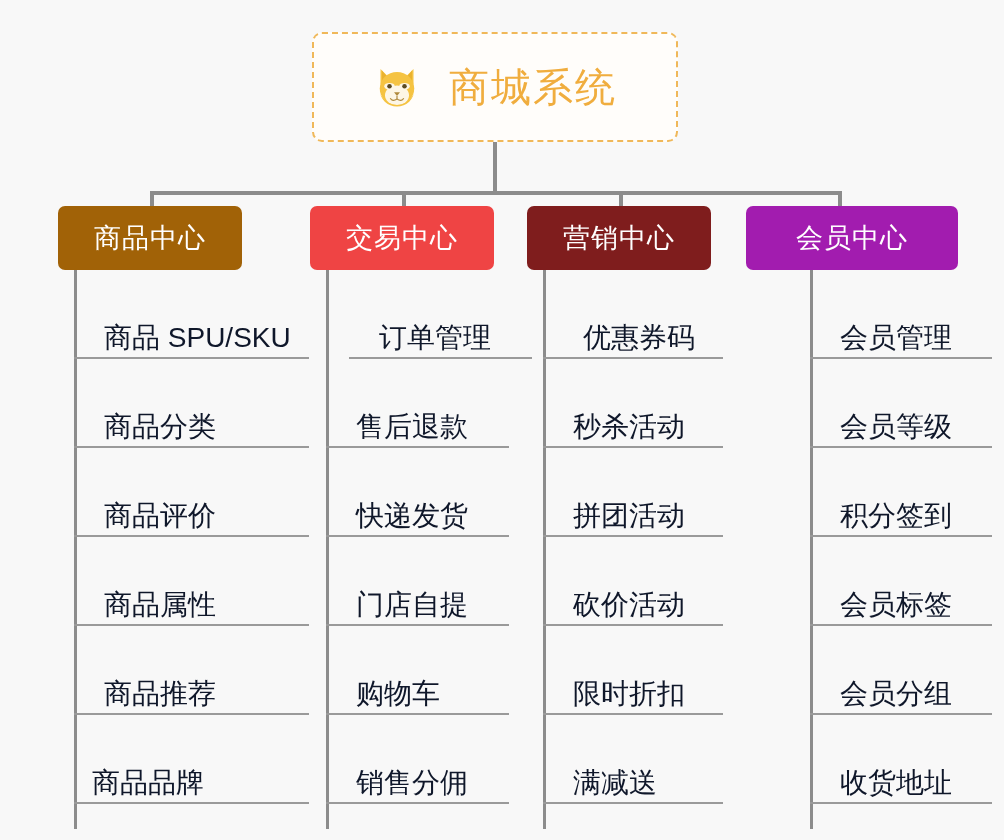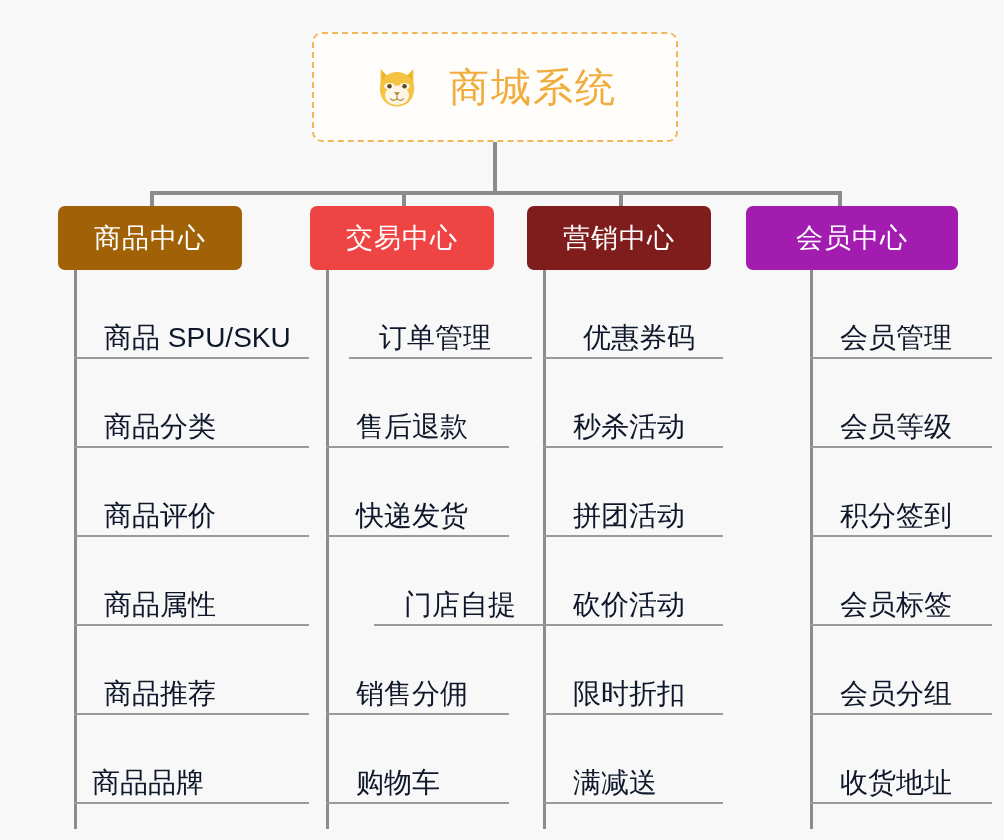--- a/index.html
+++ b/index.html
@@ -201,28 +201,28 @@
     <div class="leaf-spine" style="height: 559px;"></div>
     <div class="leaf-item" style="width: 183px; margin-left: 23px;">
         <span class="leaf-label">订单管理</span>
       </div>
     <div class="leaf-item" style="width: 183px;">
         <span class="leaf-label">售后退款</span>
       </div>
     <div class="leaf-item" style="width: 183px;">
         <span class="leaf-label">快递发货</span>
       </div>
-    <div class="leaf-item" style="width: 183px; margin-left: 48px;">
+    <div class="leaf-item" style="width: 183px;">
         <span class="leaf-label">门店自提</span>
       </div>
     <div class="leaf-item" style="width: 183px;">
+        <span class="leaf-label">购物车</span>
+      </div>
+    <div class="leaf-item" style="width: 183px;">
         <span class="leaf-label">销售分佣</span>
-      </div>
-    <div class="leaf-item" style="width: 183px;">
-        <span class="leaf-label">购物车</span>
       </div>
   </div>
 
   <div class="category" id="cat-2" style="left: 527px; width: 184px; background: #7f1d1d;">
     <span class="category-label">营销中心</span>
   </div>
   <div class="leaf-group" id="leaves-2" style="left: 543px; width: 180px;">
     <div class="leaf-spine" style="height: 559px;"></div>
     <div class="leaf-item" style="width: 180px; padding-left: 40px;">
         <span class="leaf-label">优惠券码</span>

